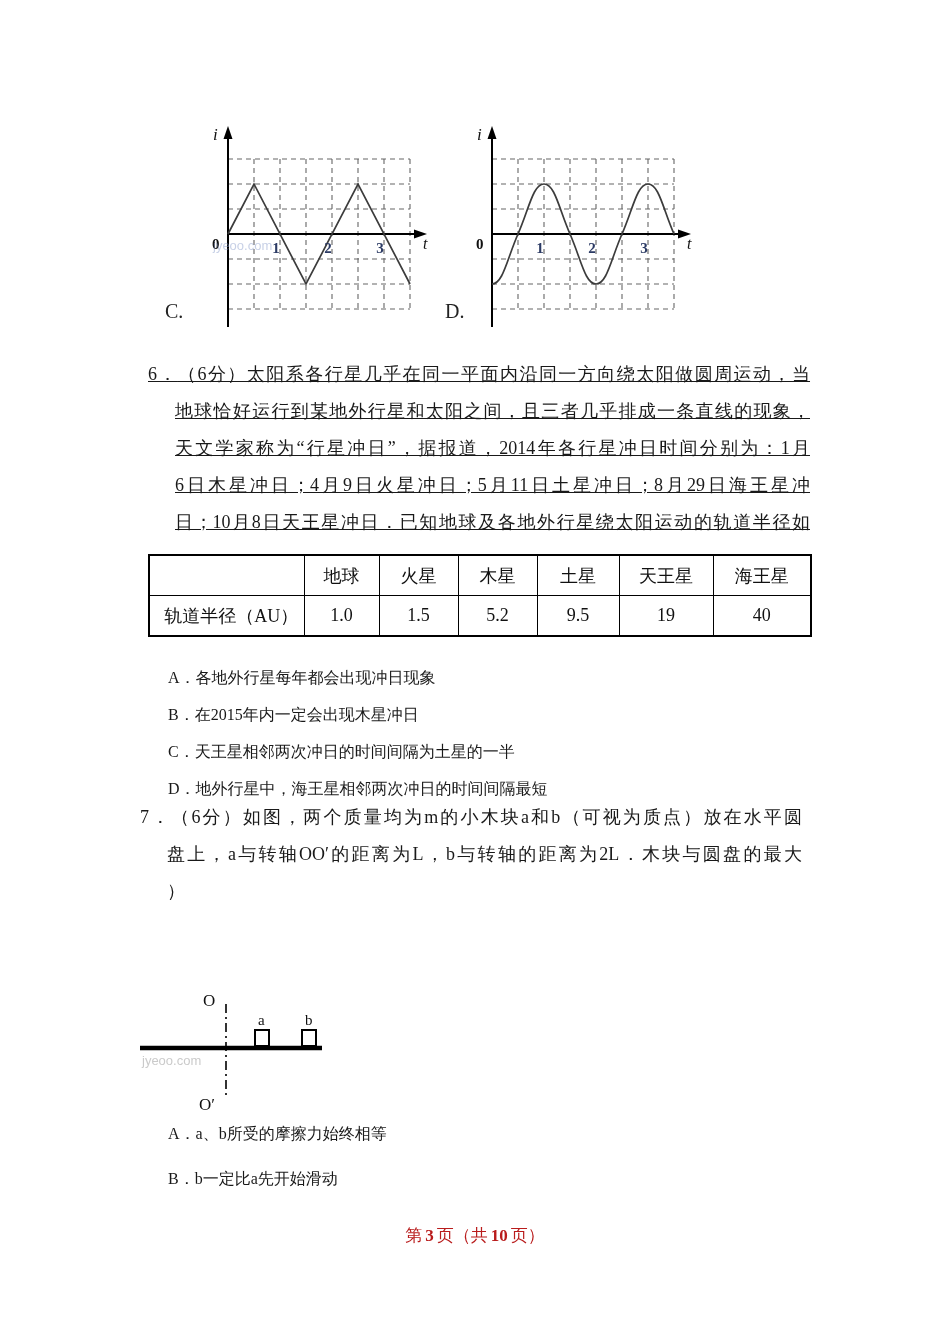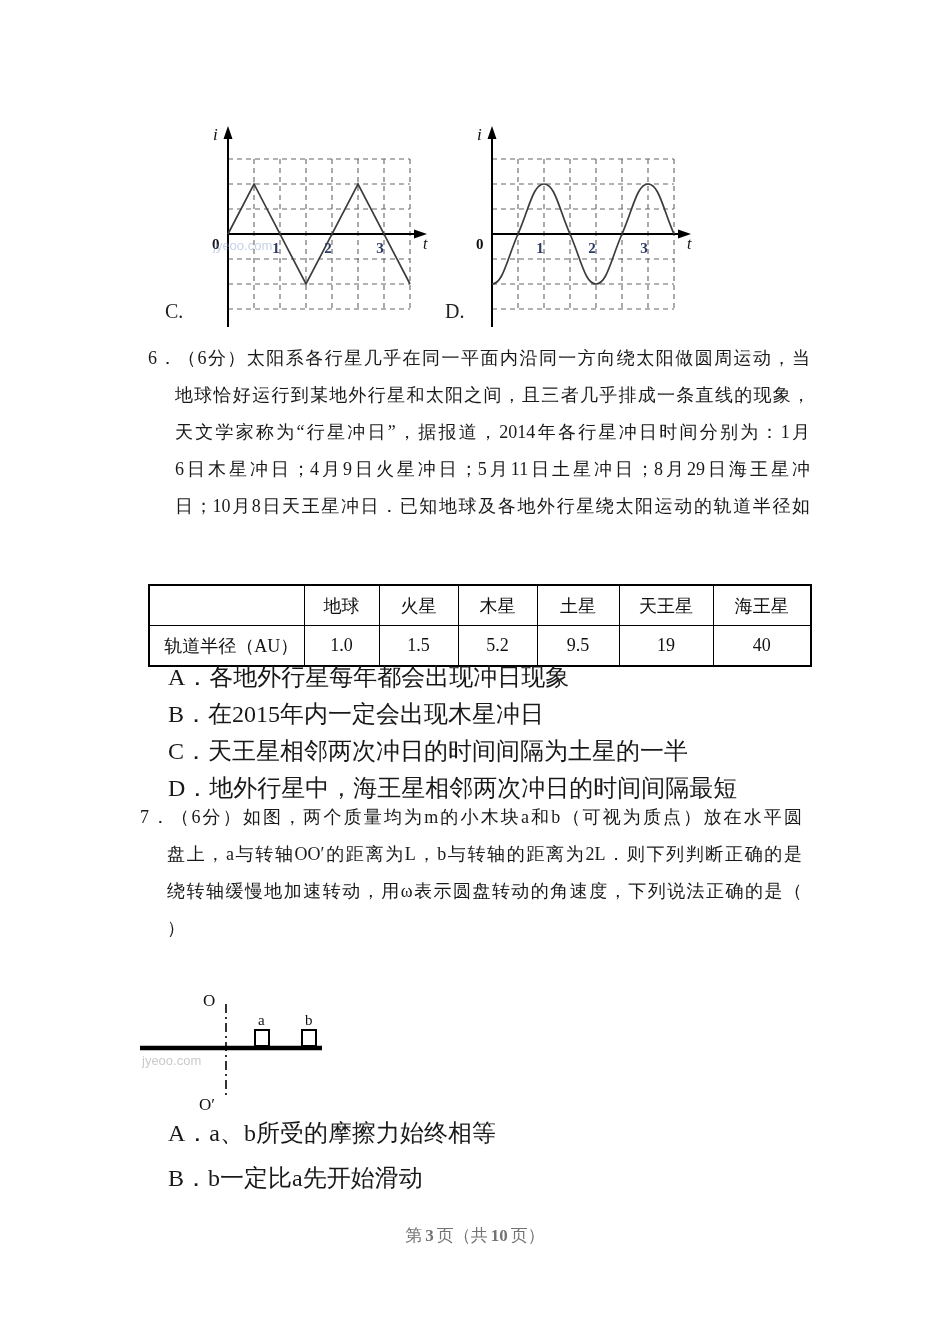--- a/index.html
+++ b/index.html
@@ -5,27 +5,27 @@
   html,body{margin:0;padding:0;background:#ffffff;}
   .page{position:relative;width:950px;height:1344px;background:#ffffff;overflow:hidden;
         font-family:"Liberation Serif","DejaVu Serif",serif;color:#191919;}
   .abs{position:absolute;}
   .graph-label{font-size:20px;color:#222;}
   .para{width:662px;box-sizing:border-box;padding-left:27px;font-size:18px;}
   .para .line{display:block;height:37px;line-height:37px;white-space:nowrap;}
   .para .line.just{text-align:justify;text-align-last:justify;}
   .para .line.first{margin-left:-27px;text-indent:0;}
   .qnum{display:inline;}
-  .opts .line{display:block;height:37px;line-height:37px;font-size:24px;white-space:nowrap;}
+  .opts .line{display:block;height:37px;line-height:37px;font-size:16px;white-space:nowrap;}
   .opts.wide .line{height:45px;line-height:45px;}
   table.orbit{border-collapse:collapse;table-layout:fixed;border:2px solid #000;}
   table.orbit td{border:1px solid #000;height:39px;text-align:center;vertical-align:middle;
                  font-size:18px;padding:0;color:#111;}
   table.orbit td.rowlabel{text-align:center;padding-left:9px;}
-  .footer{width:950px;text-align:center;font-size:17px;color:#737373;}
+  .footer{width:950px;text-align:center;font-size:17px;color:#b91c1c;}
   .footer b{margin:0 3px;}
   .wm{font-size:13px;font-family:"Liberation Sans",sans-serif;pointer-events:none;}
   .wm1{color:rgba(130,150,200,0.45);}
   .wm2{color:rgba(150,150,150,0.5);}
   svg text{font-family:"Liberation Serif","DejaVu Serif",serif;}
 </style>
 </head>
 <body>
 
 <div class="page">
@@ -93,29 +93,29 @@
     <text x="20" y="18" font-size="17" font-style="italic" fill="#111">i</text>
     <text x="230" y="127" font-size="16" font-style="italic" fill="#111">t</text>
     <text x="19" y="127" font-size="15" font-weight="bold" fill="#111">0</text>
     <text x="83" y="131" font-size="15" font-weight="bold" fill="#2b3a64" text-anchor="middle">1</text>
     <text x="135" y="131" font-size="15" font-weight="bold" fill="#2b3a64" text-anchor="middle">2</text>
     <text x="187" y="131" font-size="15" font-weight="bold" fill="#2b3a64" text-anchor="middle">3</text>
   </svg>
 
   <span class="abs wm wm1" style="left:213px;top:238px;">jyeoo.com</span>
 
-  <div class="abs para" style="left:148px;top:340px;">
+  <div class="abs para" style="left:148px;top:356px;text-decoration:underline;">
     <span class="line first just"><span class="qnum">6．</span><span>（6分）太阳系各行星几乎在同一平面内沿同一方向绕太阳做圆周运动，当</span></span>
     <span class="line just">地球恰好运行到某地外行星和太阳之间，且三者几乎排成一条直线的现象，</span>
     <span class="line just">天文学家称为“行星冲日”，据报道，2014年各行星冲日时间分别为：1月</span>
     <span class="line just">6日木星冲日；4月9日火星冲日；5月11日土星冲日；8月29日海王星冲</span>
     <span class="line just">日；10月8日天王星冲日．已知地球及各地外行星绕太阳运动的轨道半径如</span>
   </div>
 
-  <table class="orbit abs" style="left:148px;top:584px;width:662px;padding-left:40px;">
+  <table class="orbit abs" style="left:148px;top:554px;width:662px;padding-left:40px;">
     <colgroup>
       <col style="width:155px">
         <col style="width:75px">
         <col style="width:79px">
         <col style="width:79px">
       <col style="width:82px">
         <col style="width:94px">
         <col style="width:98px">
     </colgroup>
     <tbody>
@@ -142,22 +142,21 @@
 
   <div class="abs opts" style="left:168px;top:659px;">
     <span class="line">A．各地外行星每年都会出现冲日现象</span>
     <span class="line">B．在2015年内一定会出现木星冲日</span>
     <span class="line">C．天王星相邻两次冲日的时间间隔为土星的一半</span>
     <span class="line">D．地外行星中，海王星相邻两次冲日的时间间隔最短</span>
   </div>
 
   <div class="abs para" style="left:140px;top:799px;">
     <span class="line first just"><span class="qnum">7．</span><span>（6分）如图，两个质量均为m的小木块a和b（可视为质点）放在水平圆</span></span>
-    <span class="line just">盘上，a与转轴OO′的距离为L，b与转轴的距离为2L．则下列判断正确的是</span>
-    <span class="line just">绕转轴缓慢地加速转动，用ω表示圆盘转动的角速度，下列说法正确的是（</span>
+    <span class="line just">盘上，a与转轴OO′的距离为L，b与转轴的距离为2L．木块与圆盘的最大</span>
     <span class="line">）</span>
   </div>
 
   <svg class="abs" style="left:140px;top:988px;" width="250" height="128" viewBox="0 0 250 128">
     <line x1="86" y1="16" x2="86" y2="110" stroke="#000" stroke-width="1.6" stroke-dasharray="9,4,2,4"></line>
     <line x1="0" y1="60" x2="182" y2="60" stroke="#000" stroke-width="4.5"></line>
     <rect x="115" y="42" width="14" height="16" fill="#fff" stroke="#000" stroke-width="2"></rect>
     <rect x="162" y="42" width="14" height="16" fill="#fff" stroke="#000" stroke-width="2"></rect>
     <text x="63" y="18" font-size="17" fill="#111">O</text>
     <text x="59" y="122" font-size="17" fill="#111">O′</text>

